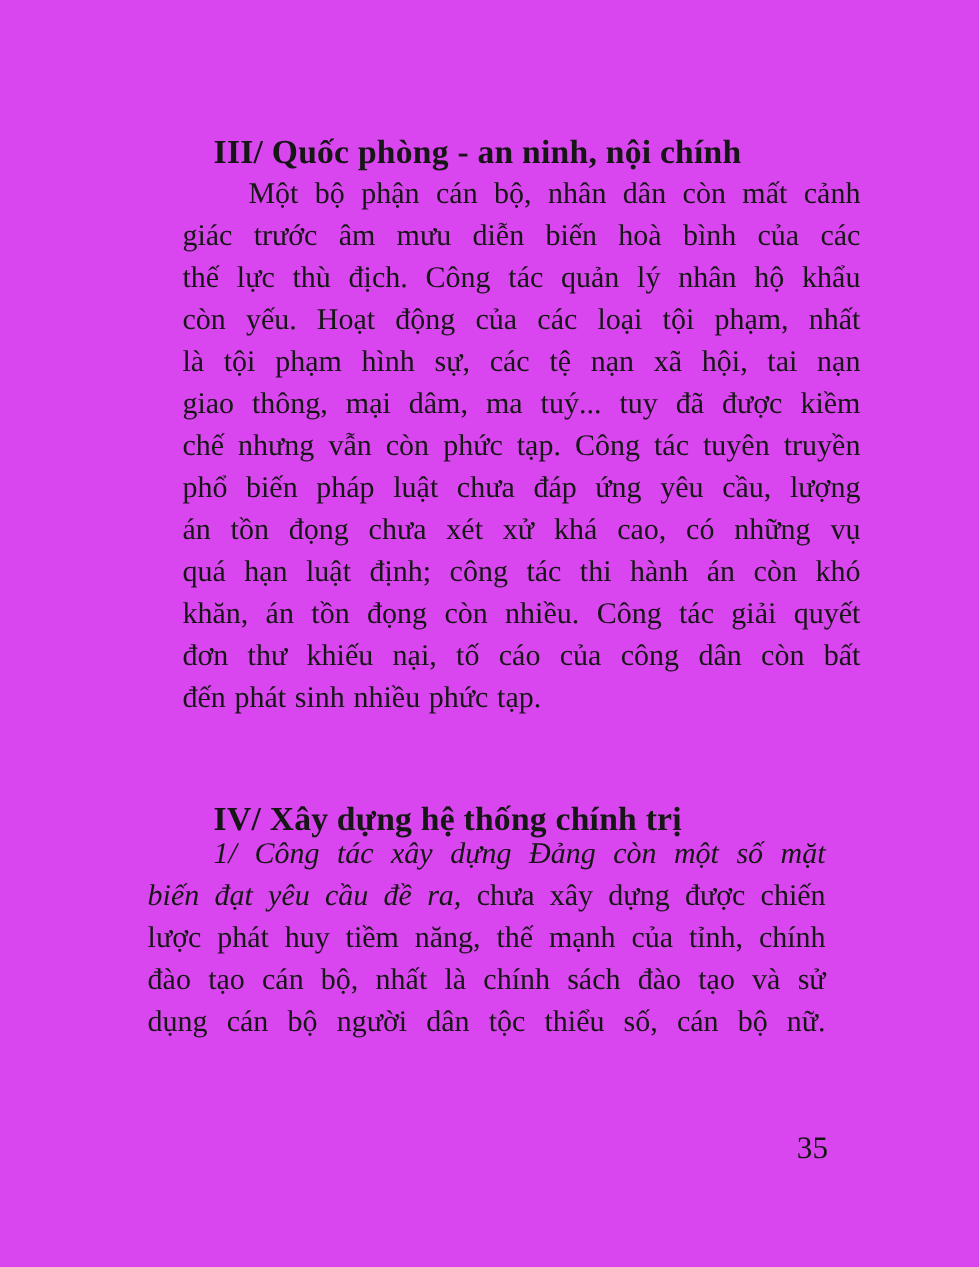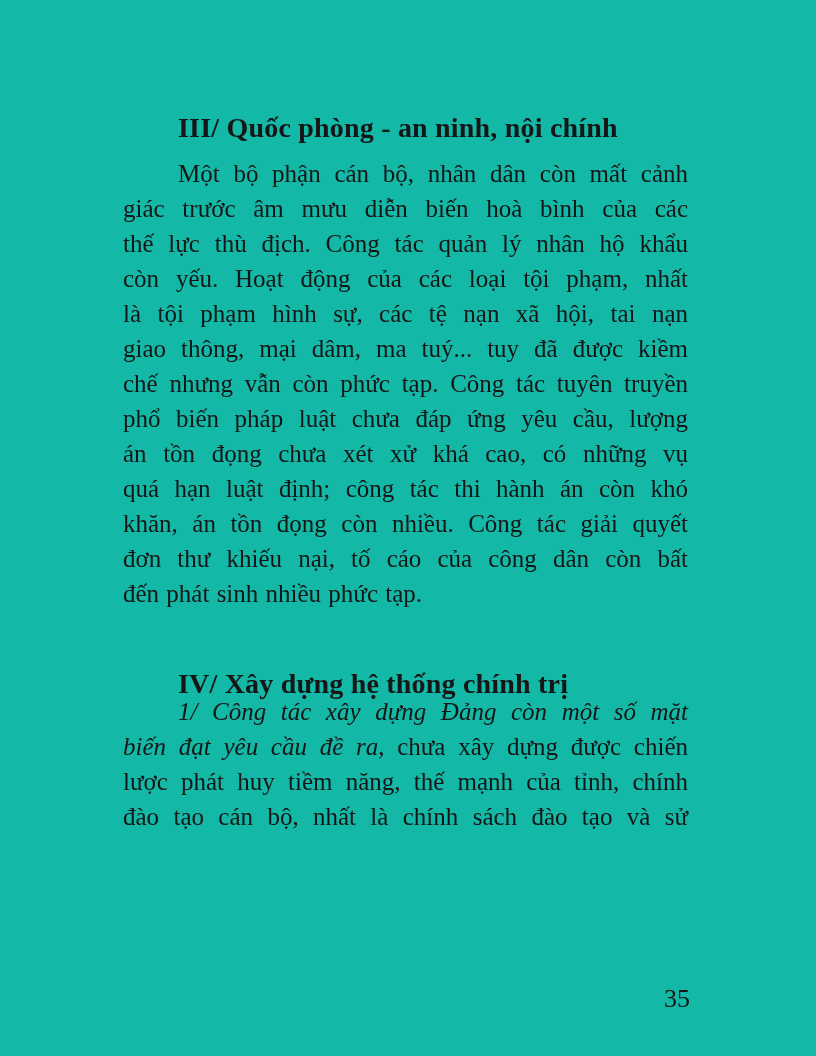--- a/index.html
+++ b/index.html
@@ -5,21 +5,21 @@
 <style>
   html, body {
     margin: 0;
     padding: 0;
     background: #ffffff;
   }
   .page {
     position: relative;
     width: 816px;
     height: 1056px;
-    background: #14b8a6;
+    background: #d946ef;
     color: #161616;
     font-family: "Liberation Serif", "DejaVu Serif", serif;
     overflow: hidden;
   }
   .heading {
     position: absolute;
     left: 178px;
     width: 520px;
     font-size: 28px;
     font-weight: 700;
@@ -28,38 +28,38 @@
     letter-spacing: 0.2px;
   }
   .heading-security { top: 86px; }
   .heading-political { top: 645px; margin-top: 20px; }
   .para {
     position: absolute;
     left: 123px;
     width: 565px;
     font-size: 25px;
   }
-  .para-security { top: 156px; }
+  .para-security { top: 144px; margin-left: 29px; }
   .para-political { top: 694px; }
   .line {
     line-height: 35px;
     text-align: justify;
     text-align-last: justify;
     word-spacing: 1px;
   }
   .line.indent { text-indent: 55px; }
   .line.flush {
     text-align: center;
     text-align-last: left;
   }
   .em { font-style: italic; }
   .page-number {
     position: absolute;
     left: 664px;
-    top: 983px;
+    top: 941px;
     font-size: 26px;
     line-height: 32px;
     text-align: center;
   }
 </style>
 </head>
 <body>
 
 <div class="page">
 
@@ -81,17 +81,18 @@
       <div class="line flush"><span>đến phát sinh nhiều phức tạp.</span></div>
     </div>
 
   <h2 class="heading heading-political">IV/ Xây dựng hệ thống chính trị</h2>
 
   <div class="para para-political">
       <div class="line indent"><span class="em">1/ Công tác xây dựng Đảng còn một số mặt</span></div>
       <div class="line"><span class="em">biến đạt yêu cầu đề ra,</span><span> chưa xây dựng được chiến</span></div>
       <div class="line"><span>lược phát huy tiềm năng, thế mạnh của tỉnh, chính</span></div>
       <div class="line"><span>đào tạo cán bộ, nhất là chính sách đào tạo và sử</span></div>
+      <div class="line"><span>dụng cán bộ người dân tộc thiểu số, cán bộ nữ.</span></div>
     </div>
 
   <div class="page-number">35</div>
 
 </div>
 
 </body></html>

